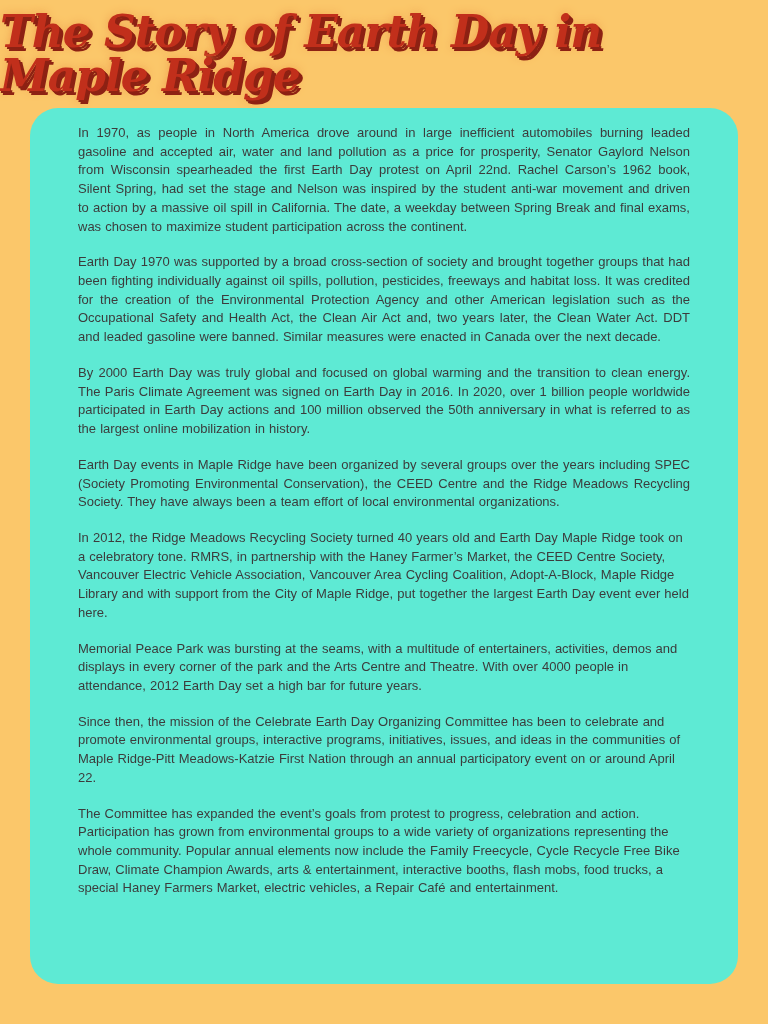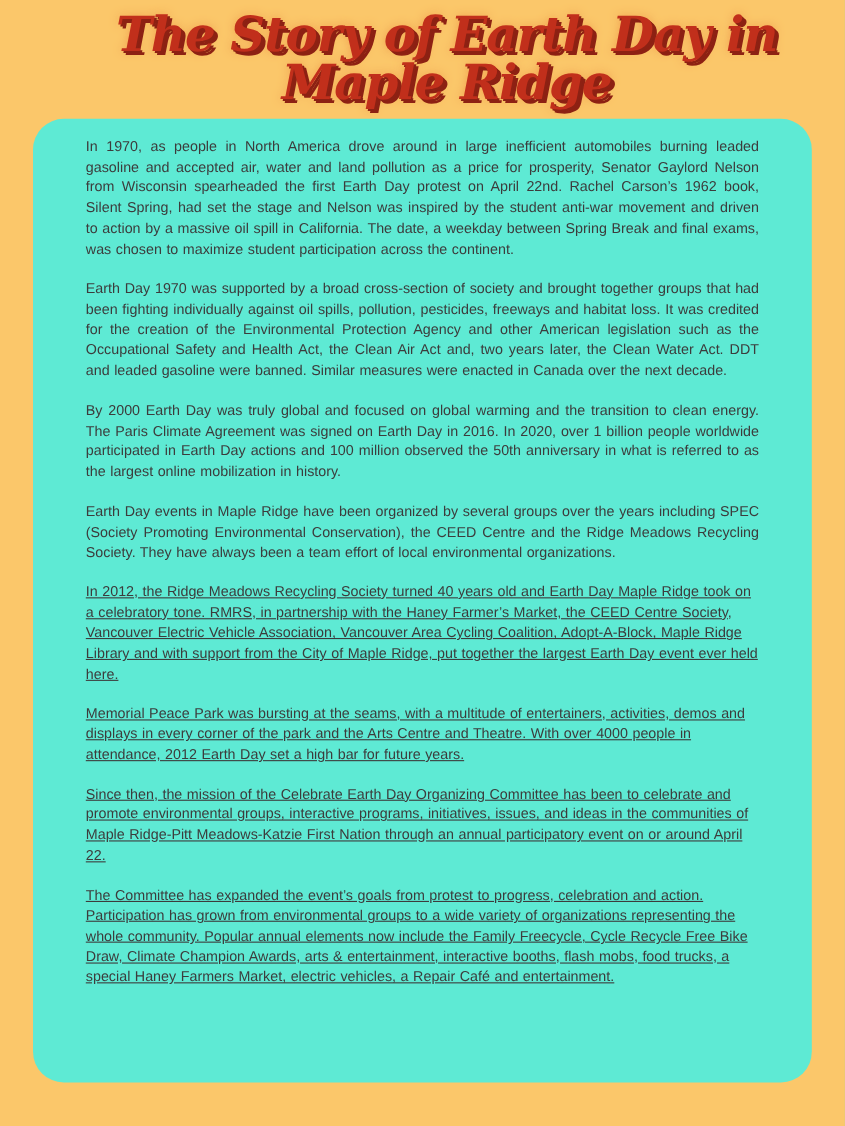--- a/index.html
+++ b/index.html
@@ -12,22 +12,21 @@
     font-family: "Liberation Sans", sans-serif;
   }
   .page {
     width: 768px;
     height: 1024px;
     background: #FBC76A;
     box-sizing: border-box;
   }
   .header {
     padding-top: 10px;
-    text-align: center;
-    padding-left: 44px;
+    text-align: left;
   }
   .title {
     font-family: "DejaVu Serif", serif;
     font-style: italic;
     font-weight: 700;
     font-size: 44px;
     line-height: 1.0;
     color: #C12F1B;
     text-shadow:
       2px 2px 0 #8D2113,
@@ -46,21 +45,21 @@
     min-height: 876px;
   }
   .card p {
     font-size: 13px;
     line-height: 1.44;
     color: #3C3C3C;
     margin: 0 0 17px 0;
     word-spacing: 0.5px;
   }
   .card p.justify { text-align: justify; }
-  .card p.left   { text-align: left; text-decoration: underline; }
+  .card p.left   { text-align: left; }
   .card p:last-child { margin-bottom: 0; }
 </style>
 </head>
 <body>
 
 <div class="page">
 
   <div class="header">
     <h1 class="title">
       <span class="line">The Story of Earth Day in</span>

